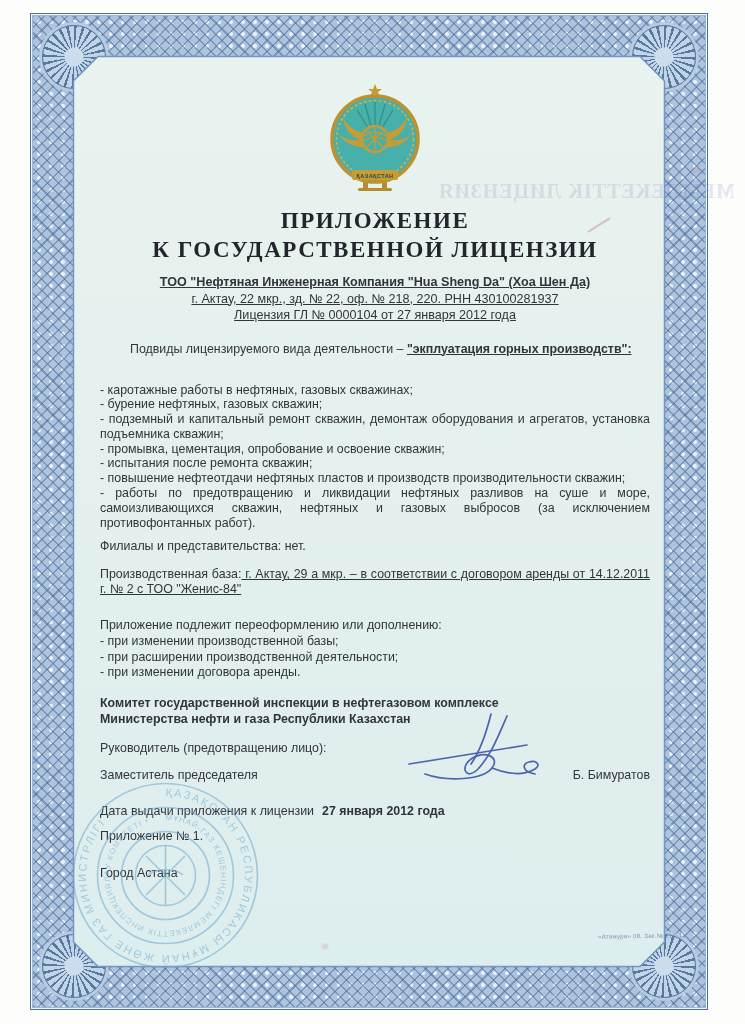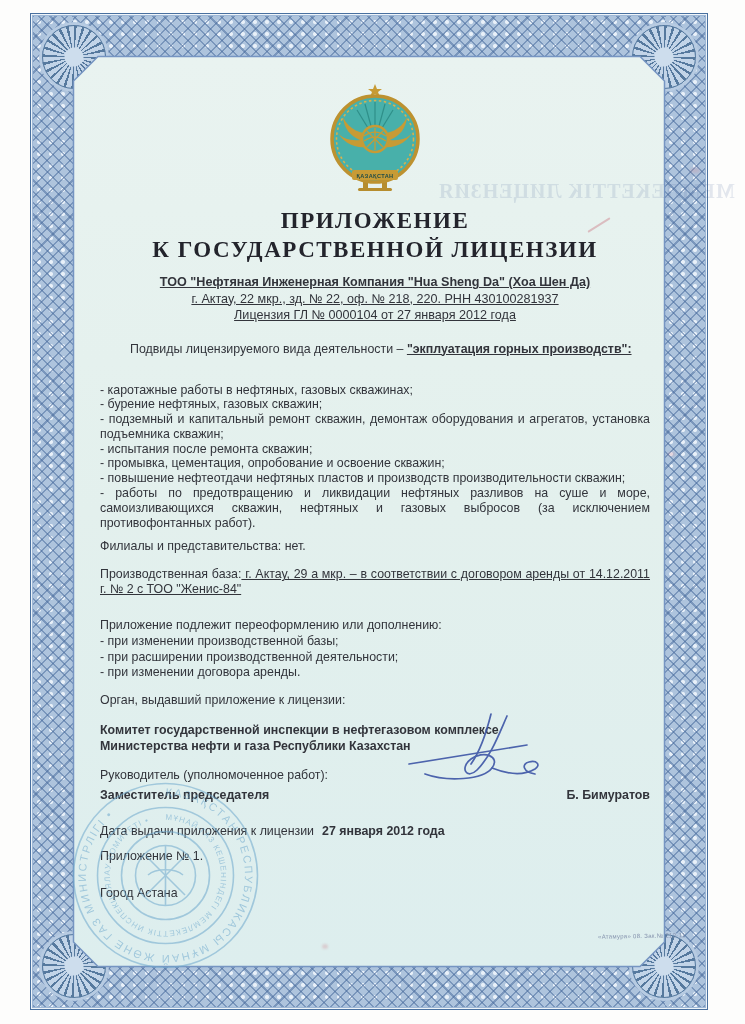--- a/index.html
+++ b/index.html
@@ -41,21 +41,21 @@
   .subtypes .emph{font-weight:bold;text-decoration:underline;}
   .activities{margin-top:26px;}
   .activities div{line-height:14.8px;}
   .just{text-align:justify;}
   .branches{margin-top:9px;}
   .base{margin-top:13px;text-align:justify;}
   .reissue{margin-top:21px;line-height:15.6px;}
   .authority-intro{margin-top:12px;}
   .authority-name{margin-top:14px;font-weight:bold;line-height:16.5px;}
   .head-label{margin-top:13px;}
-  .signer-row{margin-top:5px;display:flex;justify-content:space-between;font-weight:bold;}
+  .signer-row{margin-top:12px;display:flex;justify-content:space-between;font-weight:normal;}
   .date-row{margin-top:21px;}
   .date-row b{margin-left:8px;}
   .appendix{margin-top:10px;}
   .city{margin-top:22px;}
   
   .signature{position:absolute;left:395px;top:712px;pointer-events:none;}
   .stamp{position:absolute;left:68px;top:778px;opacity:.55;pointer-events:none;}
   .ghost{position:absolute;left:438px;top:180px;transform:scaleX(-1);
          font-family:"Liberation Serif",serif;font-weight:bold;font-size:20px;
          color:rgba(85,115,160,.16);white-space:nowrap;letter-spacing:1px;pointer-events:none;}
@@ -158,47 +158,46 @@
     </div>
 
     <div class="subtypes">
       <span>Подвиды лицензируемого вида деятельности – </span><span class="emph">"экплуатация горных производств":</span>
     </div>
 
     <div class="activities">
       <div>-  каротажные работы в нефтяных, газовых скважинах;</div>
       <div>- бурение нефтяных, газовых скважин;</div>
       <div class="just">- подземный и капитальный ремонт скважин, демонтаж оборудования и агрегатов, установка подъемника скважин;</div>
+      <div>- промывка, цементация, опробование и освоение скважин;</div>
       <div> - испытания после ремонта скважин;</div>
-      <div>- промывка, цементация, опробование и освоение скважин;</div>
       <div> - повышение нефтеотдачи нефтяных пластов и производств производительности скважин;</div>
       <div class="just">-  работы по предотвращению и ликвидации нефтяных разливов на суше и море, самоизливающихся скважин, нефтяных и газовых выбросов (за исключением противофонтанных работ).</div>
     </div>
 
     <div class="branches">Филиалы и представительства: нет.</div>
 
     <div class="base">
       <span>Производственная база:</span><span class="u"> г. Актау, 29 а мкр. – в соответствии с договором аренды от 14.12.2011 г. № 2 с  ТОО "Женис-84"</span>
     </div>
 
     <div class="reissue">
       <div>Приложение подлежит переоформлению или дополнению:</div>
       <div>- при изменении производственной базы;</div>
       <div>- при расширении производственной деятельности;</div>
       <div>- при изменении договора аренды.</div>
     </div>
 
-    <div class="authority-intro">Орган, выдавший приложение к лицензии:</div>
 
     <div class="authority-name">
       <div>Комитет государственной инспекции в нефтегазовом комплексе</div>
       <div>Министерства нефти и газа Республики Казахстан</div>
     </div>
 
-    <div class="head-label">Руководитель (уполномоченное работ):</div>
+    <div class="head-label">Руководитель (предотвращению лицо):</div>
 
     <div class="signer-row">
       <span>Заместитель председателя</span>
       <span>Б. Бимуратов</span>
     </div>
 
     <div class="date-row">
       <span>Дата выдачи приложения к лицензии</span><b>27 января 2012 года</b>
     </div>
 

